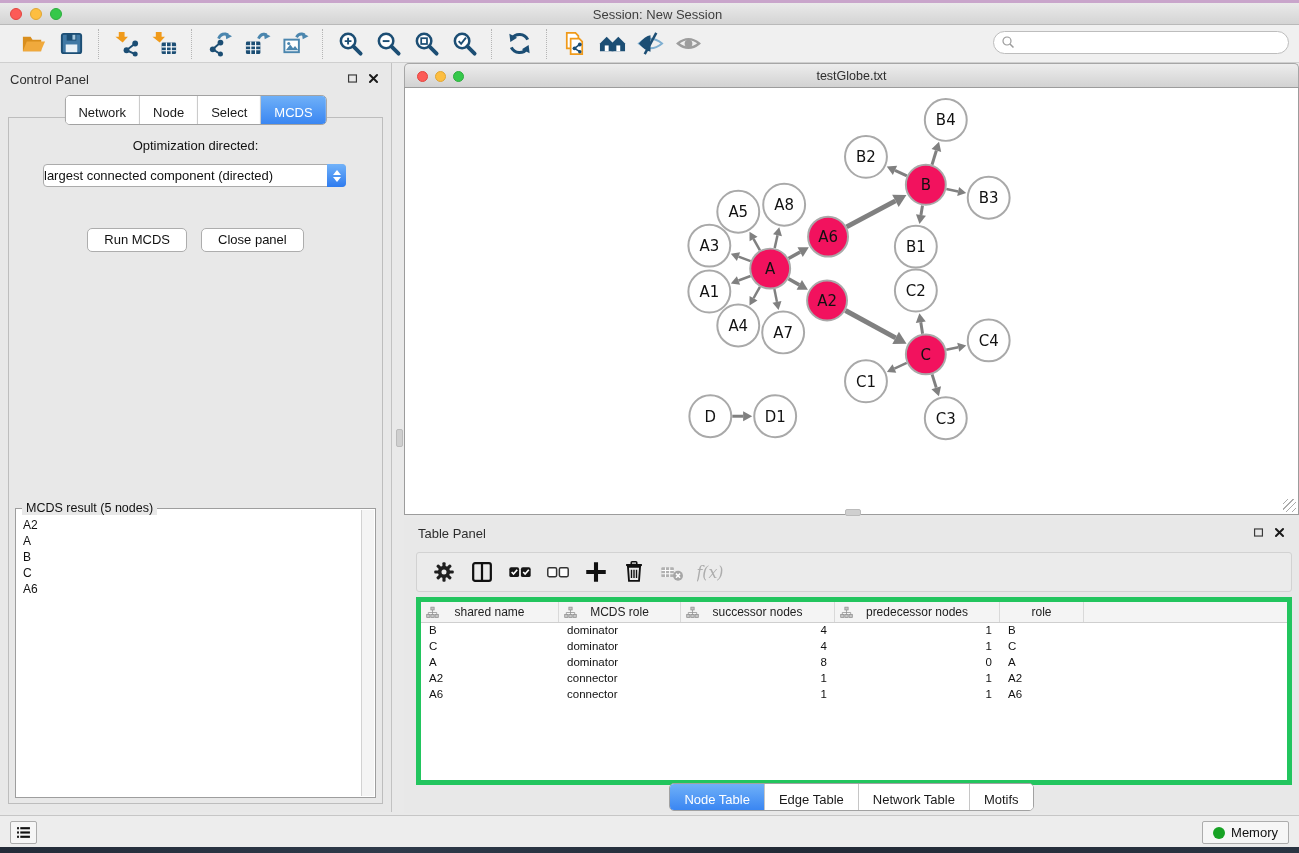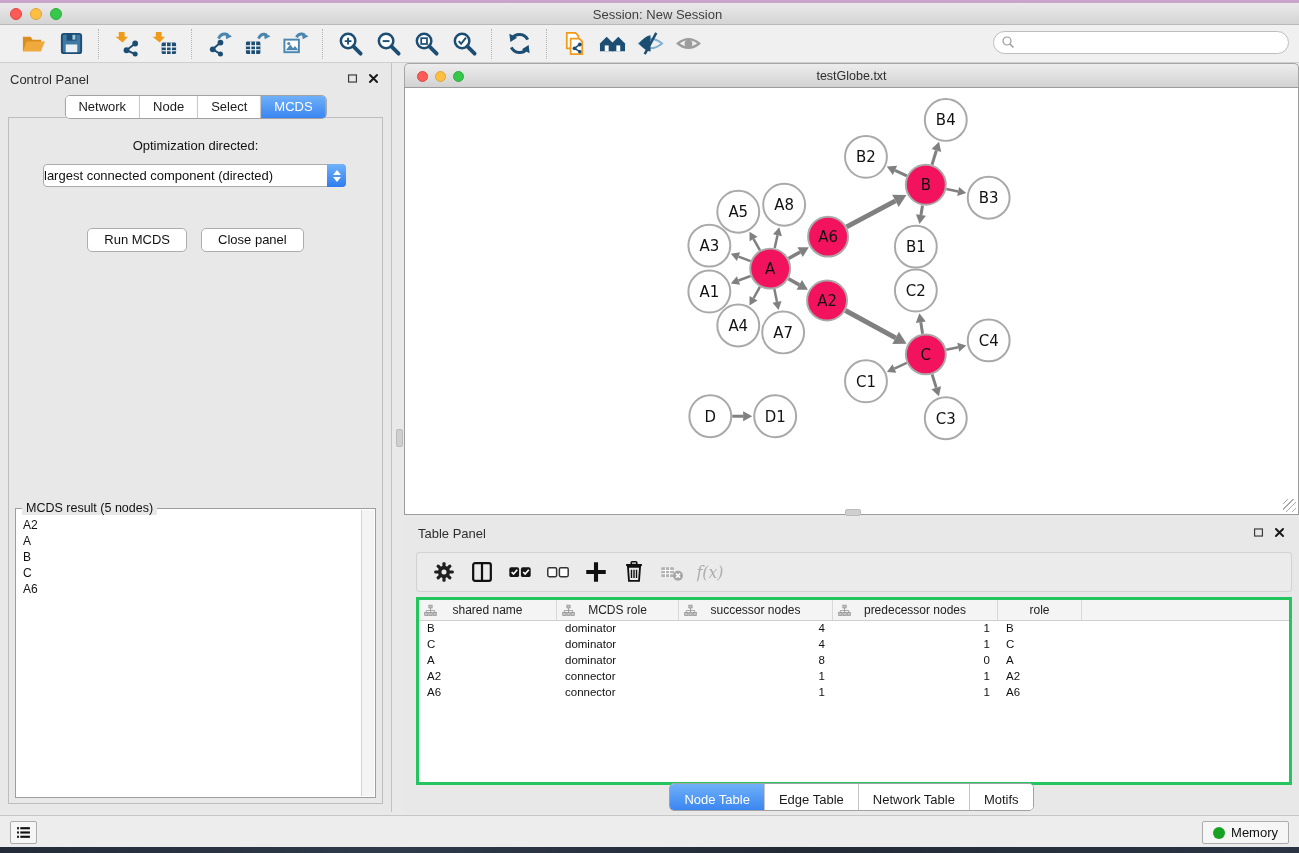--- a/index.html
+++ b/index.html
@@ -34,21 +34,21 @@
   .panel-head-title { font-size:13px; color:#2E2E2E; }
   .win-btns { position:absolute; display:flex; gap:10px; align-items:center; }
   .win-btns svg { width:11px; height:11px; cursor:pointer; }
 
   
   #control-panel { position:absolute; left:0; top:63px; width:392px; height:749px;
     background:#E8E8E8; border-right:1px solid #C2C2C2; }
   #cp-title { position:absolute; left:10px; top:9px; }
   #cp-btns { right:12px; top:10px; }
   .seg { display:inline-flex; border:1px solid #A2A2A2; border-radius:5px; background:#fff; overflow:hidden; }
-  .seg-btn { border:none; background:#fff; font-size:13px; color:#1A1A1A; padding:3px 13px 4px;
+  .seg-btn { border:none; background:#fff; font-size:13px; color:#1A1A1A; padding:9px 13px 4px;
     border-left:1px solid #C6C6C6; cursor:pointer; white-space:nowrap; }
   .seg-btn:first-child { border-left:none; }
   .seg-btn.active { background:linear-gradient(#6FB0F8,#3A86F2); color:#fff; }
   #cp-tabs { position:absolute; left:50%; transform:translateX(-50%); top:32px; z-index:2; }
   #cp-content { position:absolute; left:8px; right:8px; top:54px; bottom:8px; border:1px solid #BDBDBD; }
   #opt-label { position:absolute; left:0; right:0; top:20px; text-align:center; font-size:13px; color:#111; }
   .combo { position:absolute; left:34px; right:36px; top:46px; height:23px; background:#fff;
     border:1px solid #ABABAB; border-radius:4px; display:flex; align-items:center; cursor:pointer; }
   .combo .val { flex:1; font-size:13px; color:#111; white-space:nowrap; overflow:hidden; }
   .combo .stepper { width:19px; height:23px; margin:-1px -1px -1px 0; border-radius:0 4px 4px 0;
@@ -81,21 +81,21 @@
 
   
   #table-panel { position:absolute; left:404px; top:518px; width:895px; height:295px; background:#E8E8E8; }
   #tp-title { position:absolute; left:14px; top:8px; }
   #tp-btns { right:14px; top:9px; }
   #tp-toolbar { position:absolute; left:12px; right:7px; top:34px; height:40px; background:#EBEBEB;
     border:1px solid #D2D2D2; border-radius:3px; display:flex; align-items:center; padding-left:12px; gap:9px; }
   #tp-toolbar .tb-btn { width:29px; }
   #tp-toolbar .tb-btn svg { width:26px; height:26px; }
   .tb-btn.disabled { opacity:.85; cursor:default; }
-  #tp-table { position:absolute; left:12px; right:7px; top:79px; bottom:28px; background:#fff; border:3px solid #22c55e; overflow:hidden; }
+  #tp-table { position:absolute; left:12px; right:7px; top:79px; bottom:28px; background:#fff; border:5px solid #22c55e; overflow:hidden; }
   .thead { display:flex; height:21px; background:#F4F4F4; border-bottom:1px solid #CFCFCF; }
   .th { position:relative; border-right:1px solid #D9D9D9; font-size:12px; color:#222;
     display:flex; align-items:center; justify-content:center; }
   .th svg { position:absolute; left:5px; top:4px; width:13px; height:13px; }
   .trow { display:flex; height:16px; font-size:11.5px; color:#111; }
   .td { padding:1px 8px 0; white-space:nowrap; overflow:hidden; }
   #tp-tabs { position:absolute; left:0; right:0; bottom:2px; display:flex; justify-content:center; }
   #tp-tabs .seg-btn { padding:8px 14px 3px; }
 
   

